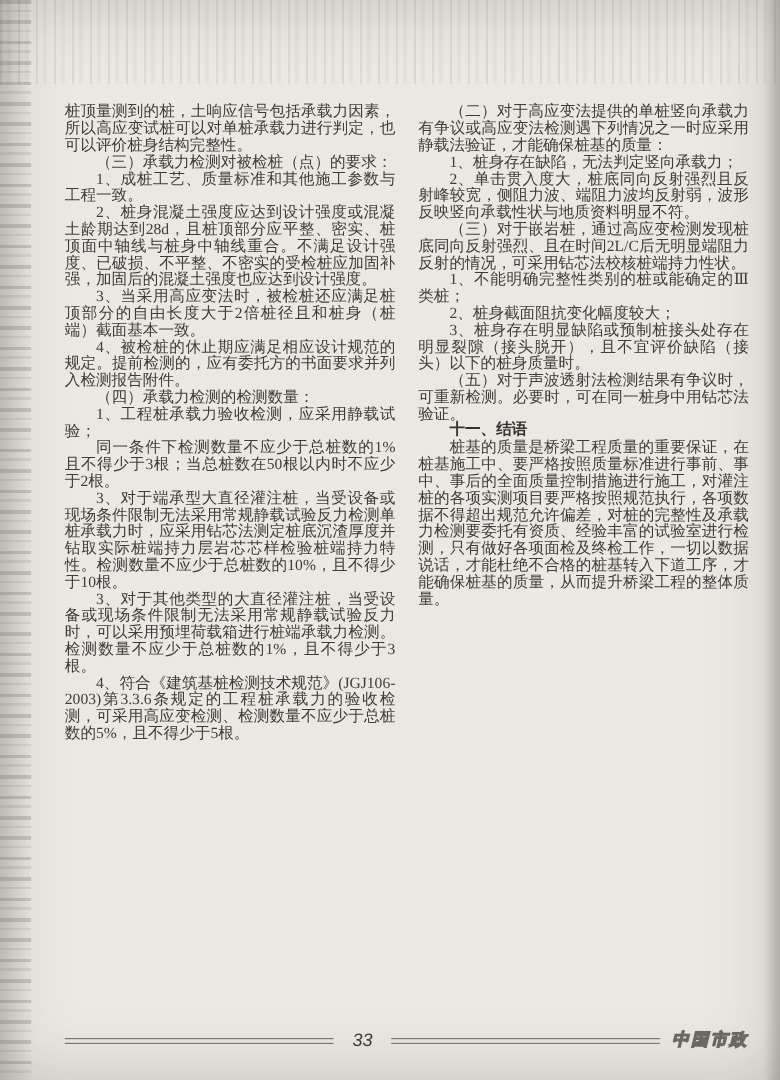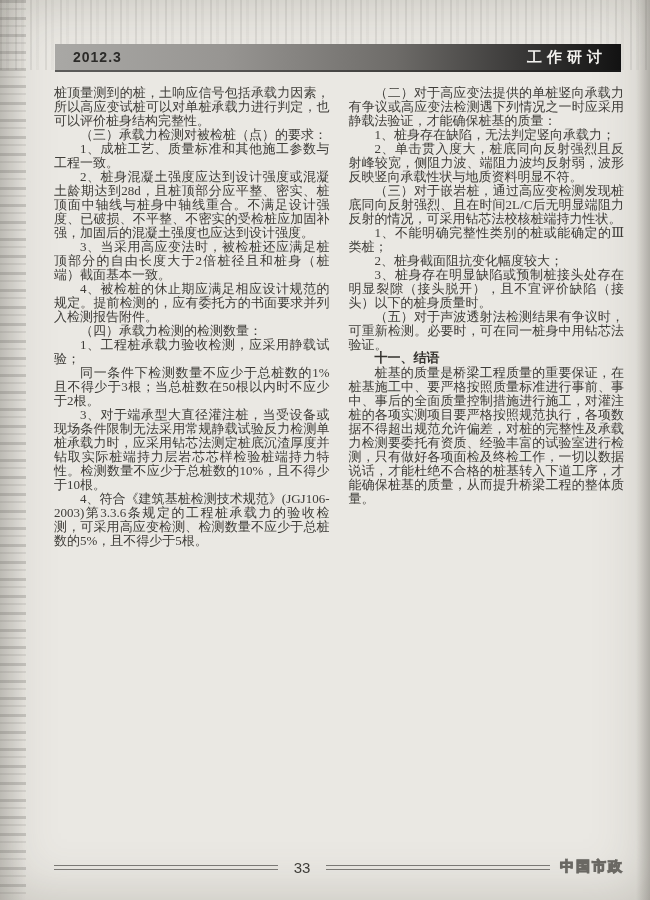--- a/index.html
+++ b/index.html
@@ -66,20 +66,21 @@
     text-align: justify; text-justify: inter-ideograph;
     color: #3e3c38;
   }
   .para.cont { text-indent: 0; }
   .para.heading { font-weight: bold; color: #34322e; font-family: Liberation Mono, monospace; }
   
   .footer {
     position: absolute; left: 0; right: 0; bottom: 22px; height: 22px;
     display: flex; align-items: center;
     padding: 0 26px 0 54px;
+    font-style: italic;
   }
   .rule {
     flex: 1; height: 5px;
     border-top: 1px solid #7a7874; border-bottom: 1px solid #7a7874;
     box-sizing: border-box;
   }
   .page-number {
     padding: 0 16px; font-size: 15px; color: #3e3c38;
     font-family: "Liberation Sans", "DejaVu Sans", sans-serif;
   }
@@ -92,37 +93,34 @@
   }
 </style>
 </head>
 <body>
 
 <div class="page">
   <div class="tex-top"></div>
   <div class="tex-left"></div>
   <div class="tex-right"></div>
 
-  <div class="header-band">
-    <span class="issue">2012.3</span>
-    <span class="section-title">工作研讨</span>
-  </div>
 
   <div class="content">
     <div class="col">
         <p class="para cont">桩顶量测到的桩，土响应信号包括承载力因素，所以高应变试桩可以对单桩承载力进行判定，也可以评价桩身结构完整性。</p>
         <p class="para">（三）承载力检测对被检桩（点）的要求：</p>
         <p class="para">1、成桩工艺、质量标准和其他施工参数与工程一致。</p>
         <p class="para">2、桩身混凝土强度应达到设计强度或混凝土龄期达到28d，且桩顶部分应平整、密实、桩顶面中轴线与桩身中轴线重合。不满足设计强度、已破损、不平整、不密实的受检桩应加固补强，加固后的混凝土强度也应达到设计强度。</p>
         <p class="para">3、当采用高应变法时，被检桩还应满足桩顶部分的自由长度大于2倍桩径且和桩身（桩端）截面基本一致。</p>
         <p class="para">4、被检桩的休止期应满足相应设计规范的规定。提前检测的，应有委托方的书面要求并列入检测报告附件。</p>
         <p class="para">（四）承载力检测的检测数量：</p>
         <p class="para">1、工程桩承载力验收检测，应采用静载试验；</p>
         <p class="para">同一条件下检测数量不应少于总桩数的1%且不得少于3根；当总桩数在50根以内时不应少于2根。</p>
         <p class="para">3、对于端承型大直径灌注桩，当受设备或现场条件限制无法采用常规静载试验反力检测单桩承载力时，应采用钻芯法测定桩底沉渣厚度并钻取实际桩端持力层岩芯芯样检验桩端持力特性。检测数量不应少于总桩数的10%，且不得少于10根。</p>
+        <p class="para">3、对于其他类型的大直径灌注桩，当受设备或现场条件限制无法采用常规静载试验反力时，可以采用预埋荷载箱进行桩端承载力检测。检测数量不应少于总桩数的1%，且不得少于3根。</p>
         <p class="para">4、符合《建筑基桩检测技术规范》(JGJ106-2003)第3.3.6条规定的工程桩承载力的验收检测，可采用高应变检测、检测数量不应少于总桩数的5%，且不得少于5根。</p>
       </div>
     <div class="col">
         <p class="para">（二）对于高应变法提供的单桩竖向承载力有争议或高应变法检测遇下列情况之一时应采用静载法验证，才能确保桩基的质量：</p>
         <p class="para">1、桩身存在缺陷，无法判定竖向承载力；</p>
         <p class="para">2、单击贯入度大，桩底同向反射强烈且反射峰较宽，侧阻力波、端阻力波均反射弱，波形反映竖向承载性状与地质资料明显不符。</p>
         <p class="para">（三）对于嵌岩桩，通过高应变检测发现桩底同向反射强烈、且在时间2L/C后无明显端阻力反射的情况，可采用钻芯法校核桩端持力性状。</p>
         <p class="para">1、不能明确完整性类别的桩或能确定的Ⅲ类桩；</p>
         <p class="para">2、桩身截面阻抗变化幅度较大；</p>
         <p class="para">3、桩身存在明显缺陷或预制桩接头处存在明显裂隙（接头脱开），且不宜评价缺陷（接头）以下的桩身质量时。</p>

